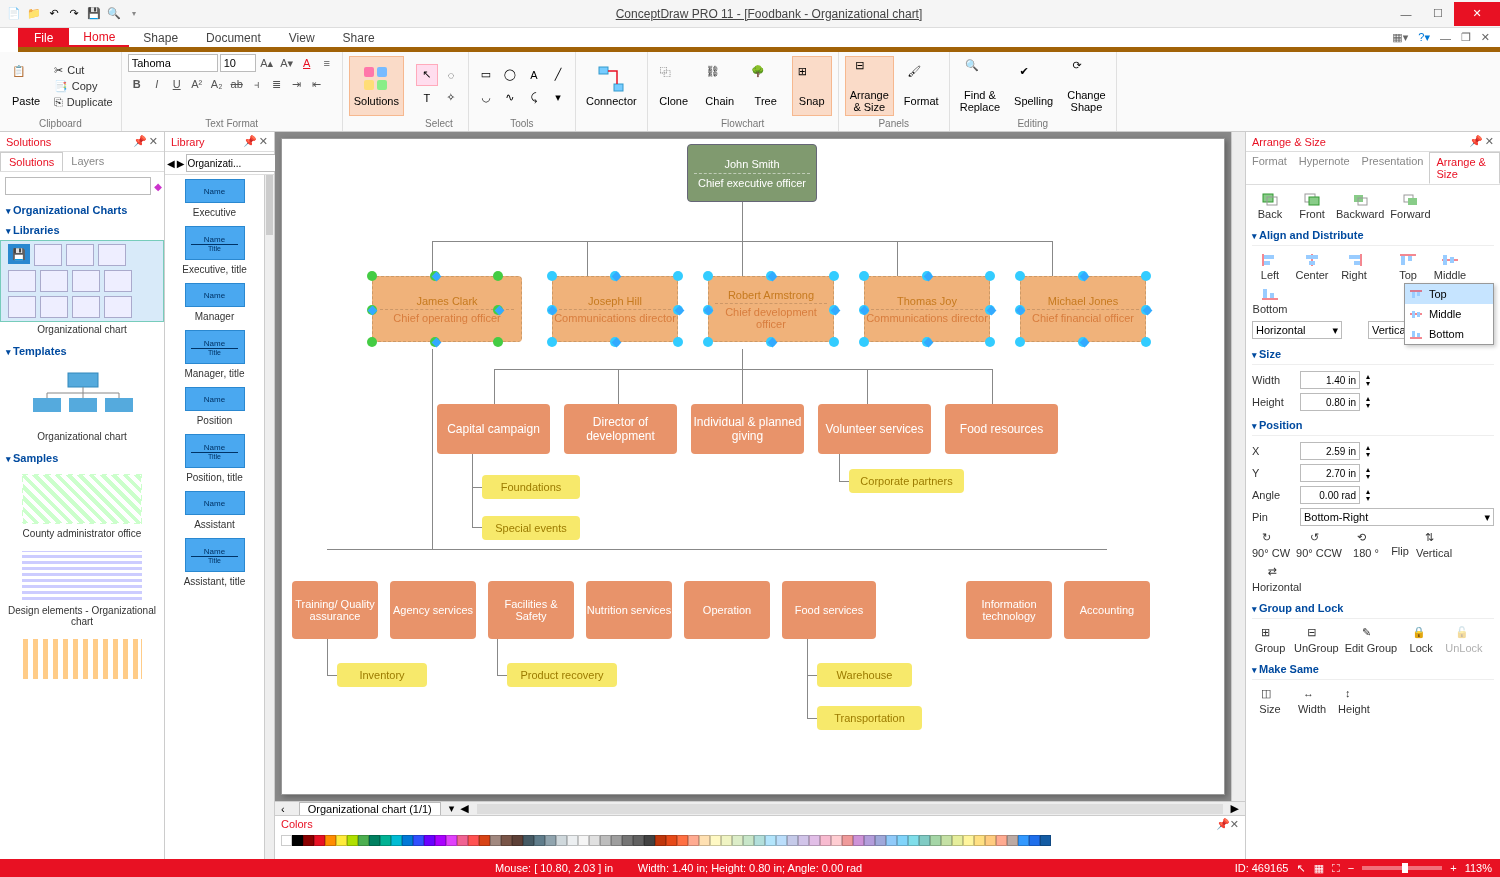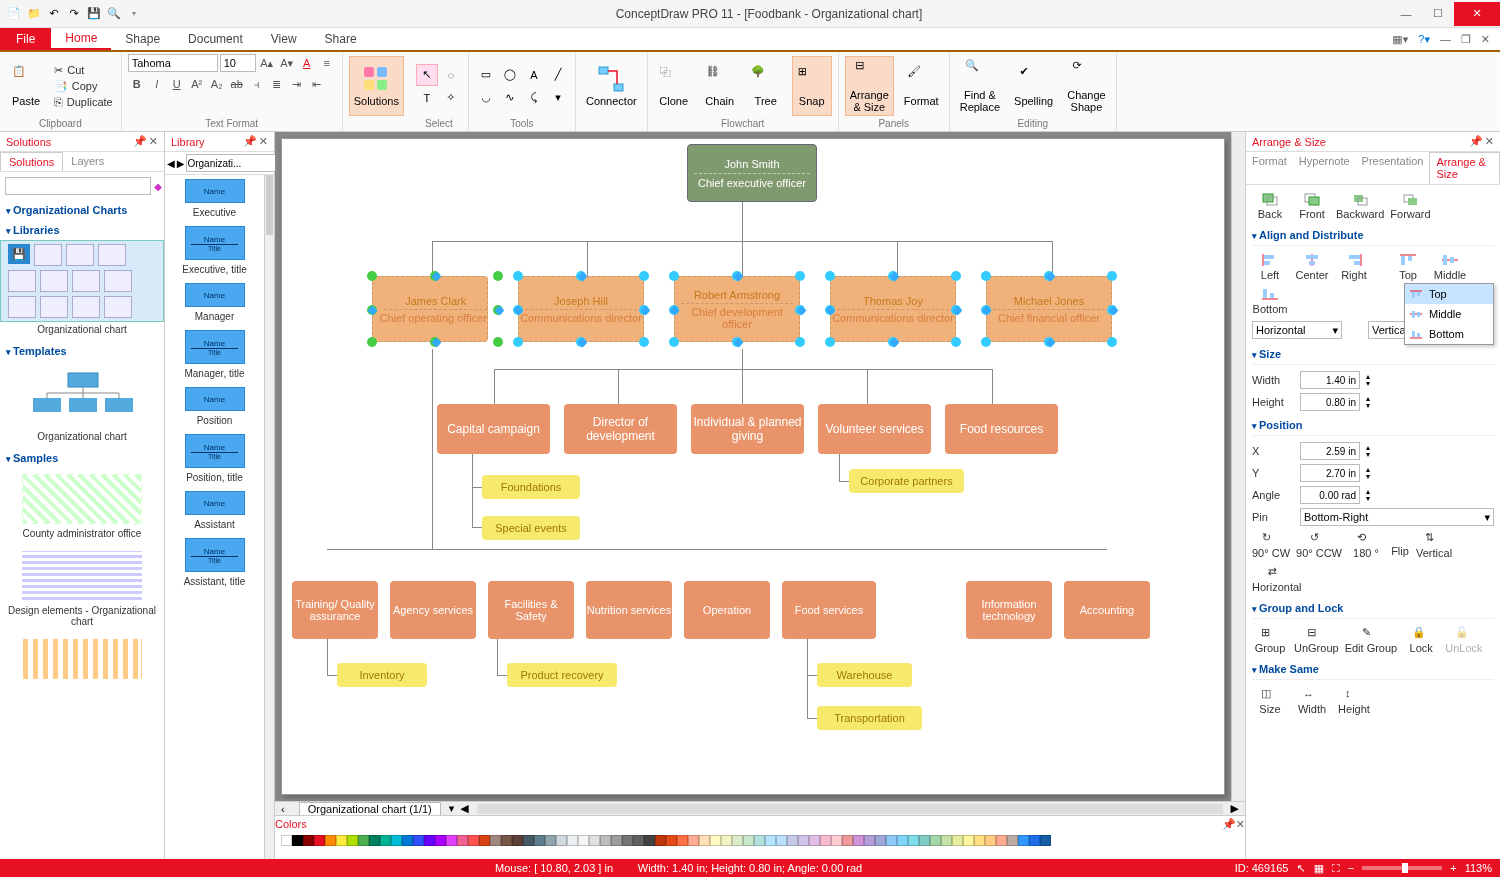--- a/index.html
+++ b/index.html
@@ -2,27 +2,27 @@
 <html><head>
 <meta charset="utf-8">
 <style>
 * { margin:0; padding:0; box-sizing:border-box; font-family:Tahoma,sans-serif; font-size:11px; }
 body { background:#fff; overflow:hidden; width:1500px; height:877px; position:relative; }
 
 
 .titlebar { height:28px; background:#f5f5f5; display:flex; align-items:center; border-bottom:1px solid #ddd; }
 .titlebar .qat { display:flex; gap:4px; padding:0 6px; }
 .qat-btn { width:16px; height:16px; display:flex; align-items:center; justify-content:center; }
-.titlebar .title { flex:1; text-align:center; color:#444; font-size:12px; }
+.titlebar .title { flex:1; text-align:center; color:#444; font-size:12px;text-decoration:underline; }
 .winbtns { display:flex; }
 .winbtn { width:32px; height:24px; display:flex; align-items:center; justify-content:center; color:#555; }
 .winbtn.close { background:#e81123; color:#fff; width:46px; }
 
 
-.menubar { height:24px; display:flex; align-items:stretch; border-bottom:2px solid #a16207; }
+.menubar { height:24px; display:flex; align-items:stretch; border-bottom:5px solid #a16207;margin-left:18px; }
 .menubar .file { background:#e81123; color:#fff; padding:0 16px; display:flex; align-items:center; font-size:12px; }
 .menubar .tab { padding:0 14px; display:flex; align-items:center; color:#444; font-size:12px; }
 .menubar .tab.active { color:#e81123; border-bottom:2px solid #e81123; }
 .menubar .rightctrls { margin-left:auto; display:flex; align-items:center; gap:2px; padding-right:6px; color:#666; }
 .menubar .rightctrls span { padding:0 4px; }
 
 
 .ribbon { height:80px; display:flex; border-bottom:1px solid #ccc; background:#fafafa; }
 .rgroup { border-right:1px solid #e0e0e0; padding:2px 6px 0; display:flex; flex-direction:column; }
 .rgroup .body { flex:1; display:flex; align-items:center; gap:6px; }
@@ -71,21 +71,21 @@
 .lib-scroll { width:10px; background:#eee; border-left:1px solid #ccc; position:relative; }
 .lib-scroll::after { content:""; position:absolute; top:0; left:1px; width:7px; height:60px; background:#ccc; }
 
 
 .canvasarea { flex:1; display:flex; flex-direction:column; background:#f0f0f0; }
 .canvas-wrap { flex:1; position:relative; overflow:hidden; background:#888; display:flex; }
 .canvas-page { margin:6px; flex:1; background:#fff; border:1px solid #999; position:relative; box-shadow:2px 2px 6px rgba(0,0,0,0.3); }
 .canvas-hscroll { height:14px; background:#eee; border-top:1px solid #ccc; display:flex; align-items:center; font-size:10px; }
 .sheet-tab { border:1px solid #bbb; padding:0 8px; margin:0 8px; background:#fff; }
 .colors-panel { height:44px; border-top:1px solid #ccc; background:#fff; }
-.colors-hdr { color:#e81123; font-size:12px; padding:2px 0; display:flex; }
+.colors-hdr { color:#e81123; font-size:12px; padding:2px 6px; display:flex; }
 .colors-hdr .pins { margin-left:auto; color:#666; }
 .colors-row { display:flex; padding:2px 6px; gap:0; }
 .color-sw { width:11px; height:11px; border:0.5px solid rgba(0,0,0,0.2); }
 
 
 .node { position:absolute; border-radius:4px; text-align:center; display:flex; flex-direction:column; align-items:center; justify-content:center; font-size:12px; }
 .node.ceo { background:#809a6f; color:#fff; border:1px solid #667; }
 .node.ceo .name { border-bottom:1px dashed rgba(255,255,255,0.5); width:90%; padding-bottom:3px; margin-bottom:3px; }
 .node.sel { background:#f0b27a; border:1px dashed #c96; color:#b35; }
 .node.sel .name { color:#c67a1f; width:90%; border-bottom:1px dashed rgba(0,0,0,.15); padding-bottom:2px; margin-bottom:2px; }
@@ -470,21 +470,21 @@
         <div class="conn" style="left:460px;top:102px;width:1px;height:35px"></div>
         <div class="conn" style="left:615px;top:102px;width:1px;height:35px"></div>
         <div class="conn" style="left:770px;top:102px;width:1px;height:35px"></div>
 
         <div class="node ceo" style="left:405px;top:5px;width:130px;height:58px">
           <div class="name">John Smith</div>
           <div>Chief executive officer</div>
         </div>
 
         <div id="row2" style="position:absolute;left:90px;top:137px;right:40px;height:72px;display:flex;gap:30px">
-            <div class="node sel" style="position: relative; width: 116px; height: 66px; align-items: flex-end;">
+            <div class="node sel" style="position: relative; width: 150px; height: 66px;">
               <div class="name">James Clark</div>
               <div class="title">Chief operating officer</div>
               <div class="sel-handle g" style="left: -6px; top: -6px;"></div>
               <div class="sel-handle g" style="left: 57px; top: -6px;"></div>
               <div class="sel-handle g" style="left: 120px; top: -6px;"></div>
               <div class="sel-handle g" style="left: -6px; top: 28px;"></div>
               <div class="sel-handle g" style="left: 120px; top: 28px;"></div>
               <div class="sel-handle g" style="left: -6px; top: 60px;"></div>
               <div class="sel-handle g" style="left: 57px; top: 60px;"></div>
               <div class="sel-handle g" style="left: 120px; top: 60px;"></div>

